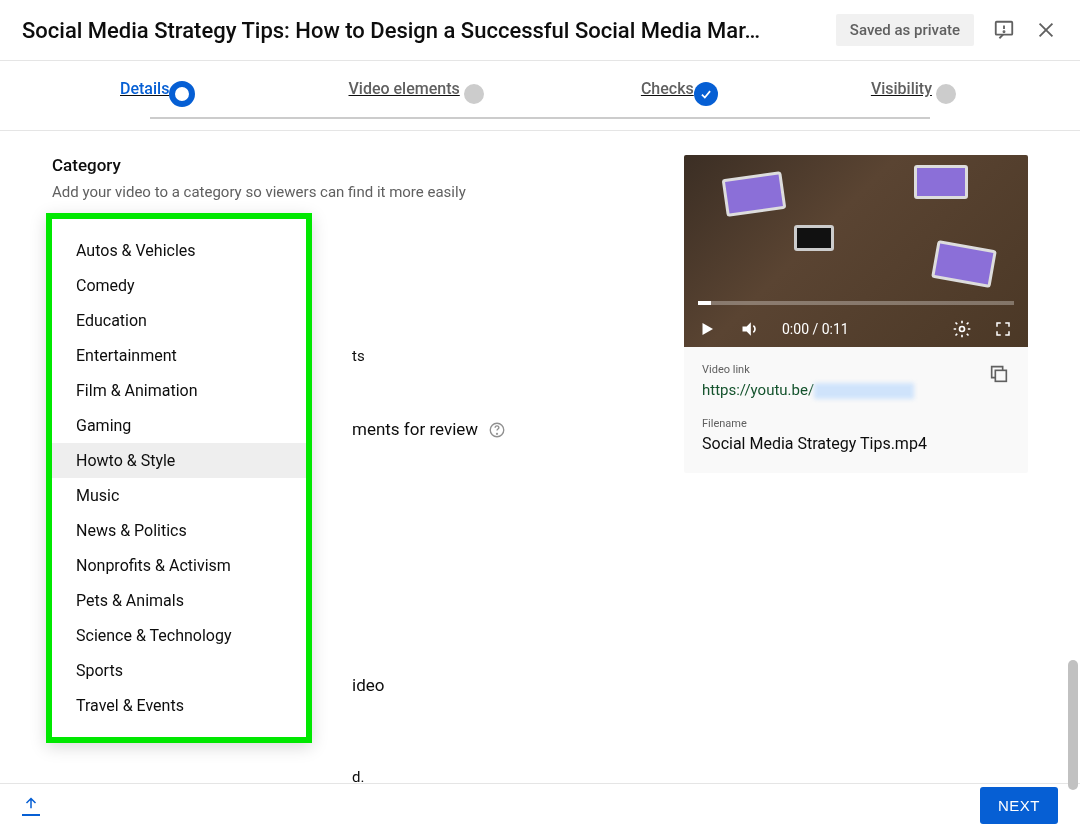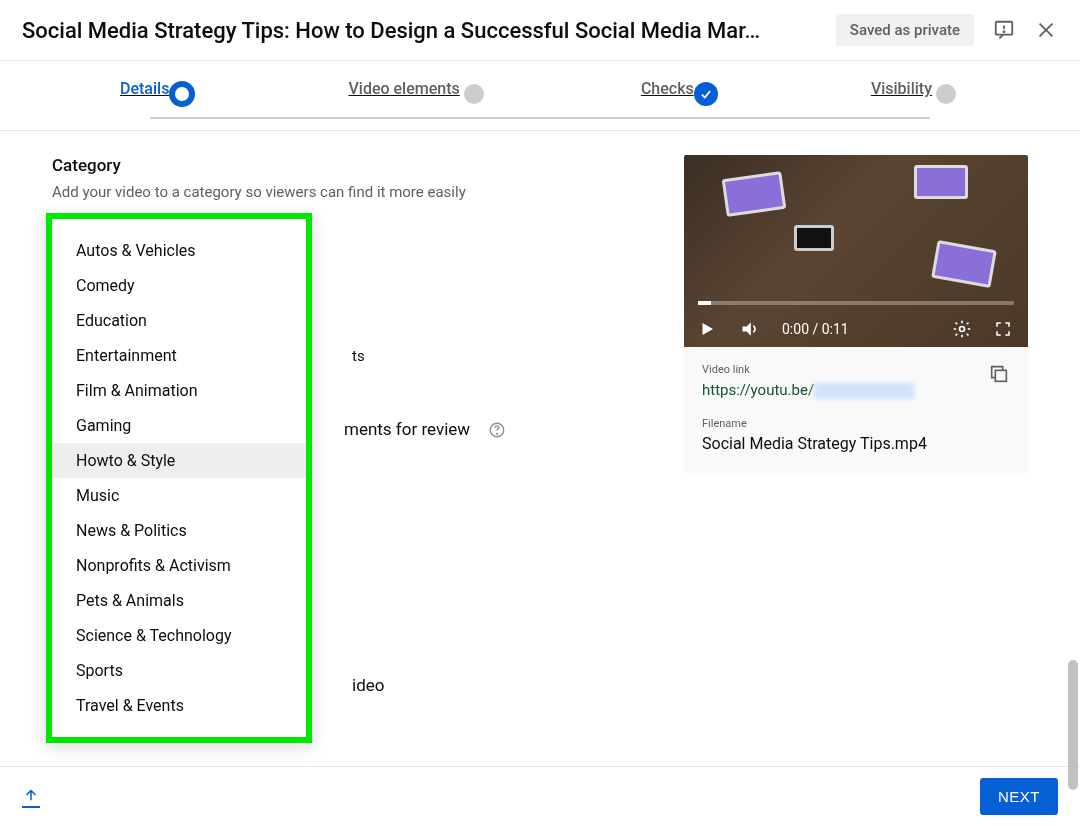--- a/index.html
+++ b/index.html
@@ -43,21 +43,21 @@
   .time { margin-right:22px; }
   
   .video-meta { padding:16px 18px 20px; }
   .meta-label { font-size:11px; color:#606060; margin-bottom:4px; }
   .meta-link { color:#14532d; font-size:15px; display:inline-block; }
   .link-blur { display:inline-block; background:#cfe3fb; filter:blur(2px); width:100px; height:16px; vertical-align:middle; }
   .meta-row { display:flex; align-items:flex-start; }
   .copy-icon { margin-left:auto; cursor:pointer; color:#606060; }
   .filename { font-size:16px; color:#0d0d0d; margin-top:4px; }
   
-  .footer { position:absolute; bottom:0; left:0; right:0; height:60px; border-top:1px solid #e5e5e5; display:flex; align-items:center; padding:0 22px; background:#fff; }
+  .footer { position:absolute; bottom:0; left:0; right:0; height:43px; border-top:1px solid #e5e5e5; display:flex; align-items:center; padding:0 22px; background:#fff; }
   .upload-icon { color:#065fd4; border-bottom:2px solid #065fd4; padding-bottom:2px; }
   .next-btn { margin-left:auto; background:#065fd4; color:#fff; border:none; padding:10px 18px; font-size:15px; font-weight:500; border-radius:3px; cursor:pointer; letter-spacing:.5px; }
   .scrollbar-thumb { position:absolute; right:2px; top:660px; width:10px; height:130px; background:#c1c1c1; border-radius:5px; }
 
   svg { display:block; }
 </style>
 </head>
 <body>
 
 <div class="header">
@@ -102,21 +102,21 @@
     <div class="step-dot"></div>
   </div>
 </div>
 
 <div class="body">
   <div class="left">
     <div class="section-title">Category</div>
     <div class="section-desc">Add your video to a category so viewers can find it more easily</div>
 
     <span class="bg-text" style="top:192px; left:300px;">ts</span>
-    <span class="bg-text" style="top:264px; left:292px; font-size:17px;">ments for review</span>
+    <span class="bg-text" style="top:264px; left:300px; font-size:17px;">ments for review</span>
     <span class="bg-text" style="top:266px; left:436px;">
       <svg width="18" height="18" viewBox="0 0 24 24" fill="none" stroke="#909090" stroke-width="1.8">
           <circle cx="12" cy="12" r="9"></circle>
           <path d="M9.5 9a2.5 2.5 0 015 0c0 1.5-2.5 2-2.5 3.5"></path>
           <circle cx="12" cy="17" r=".6" fill="#909090"></circle>
         </svg>
     </span>
     <span class="bg-text" style="top:520px; left:300px; font-size:17px;">ideo</span>
     <span class="bg-text" style="top:613px; left:300px;">d.</span>
 

